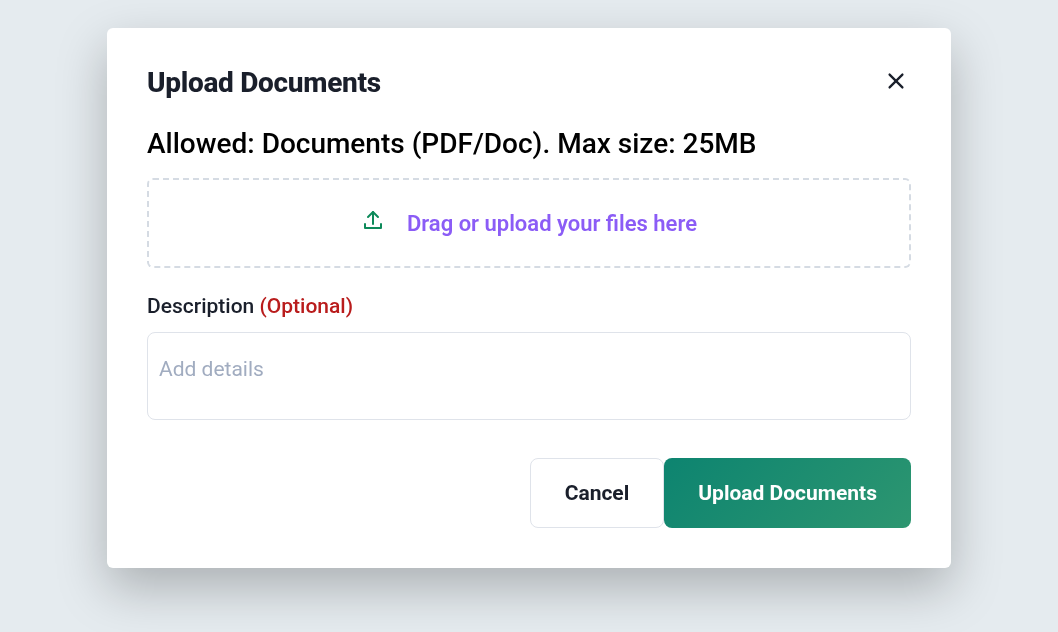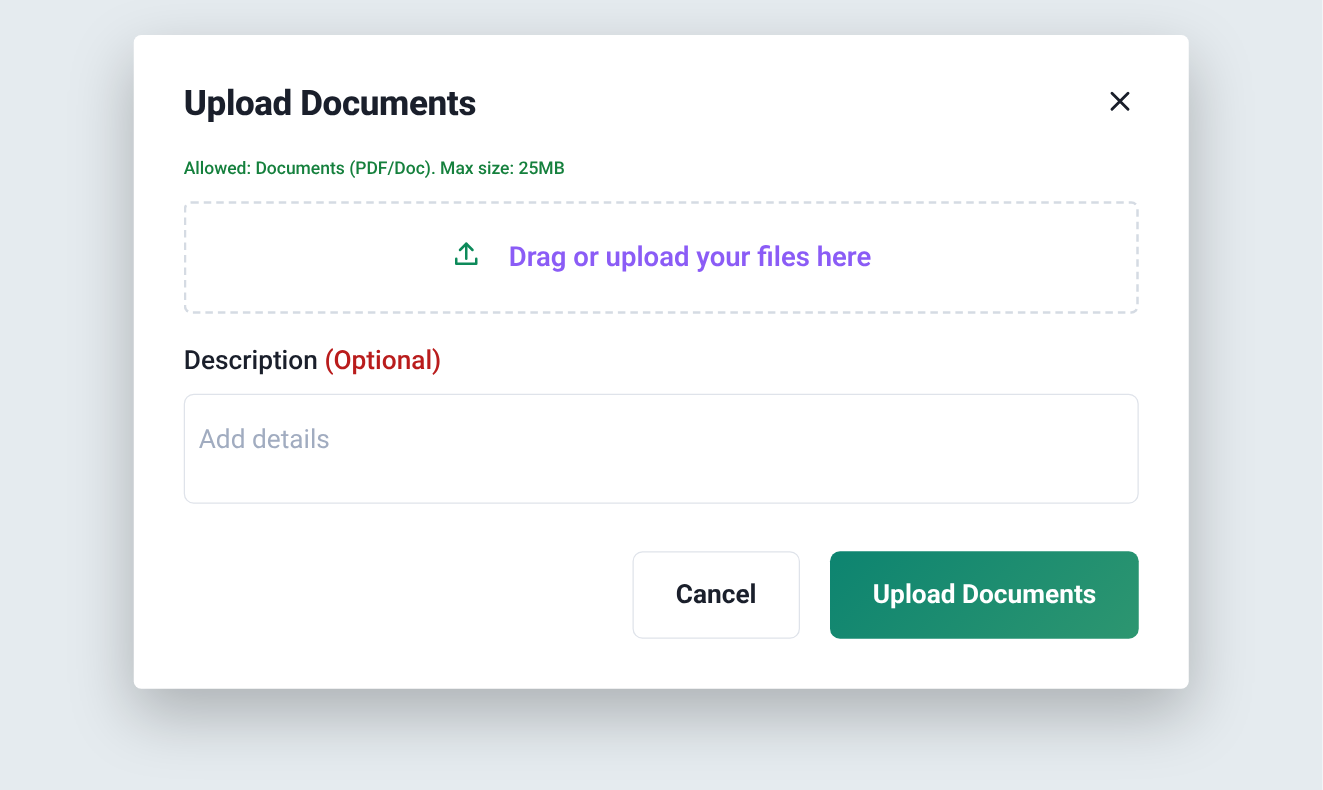--- a/index.html
+++ b/index.html
@@ -43,22 +43,22 @@
       padding: 4px;
       display: flex;
       align-items: center;
       justify-content: center;
     }
     .close-btn svg {
       width: 22px;
       height: 22px;
     }
     .allowed-text {
-      font-size: 14px;
-      color: #15803d;
+      font-size: 28px;
+      color: #000000;
       margin-bottom: 18px;
       font-weight: 500;
     }
     .dropzone {
       border: 2px dashed #d5dbe3;
       border-radius: 6px;
       height: 90px;
       display: flex;
       align-items: center;
       justify-content: center;
@@ -96,21 +96,20 @@
       color: #1a1f2b;
       resize: none;
       outline: none;
     }
     .textarea::placeholder {
       color: #a1acc0;
     }
     .footer {
       display: flex;
       justify-content: flex-end;
-      gap: 24px;
       margin-top: 34px;
     }
     .btn {
       font-size: 21px;
       font-weight: 700;
       padding: 22px 34px;
       border-radius: 8px;
       cursor: pointer;
       border: none;
       font-family: inherit;

